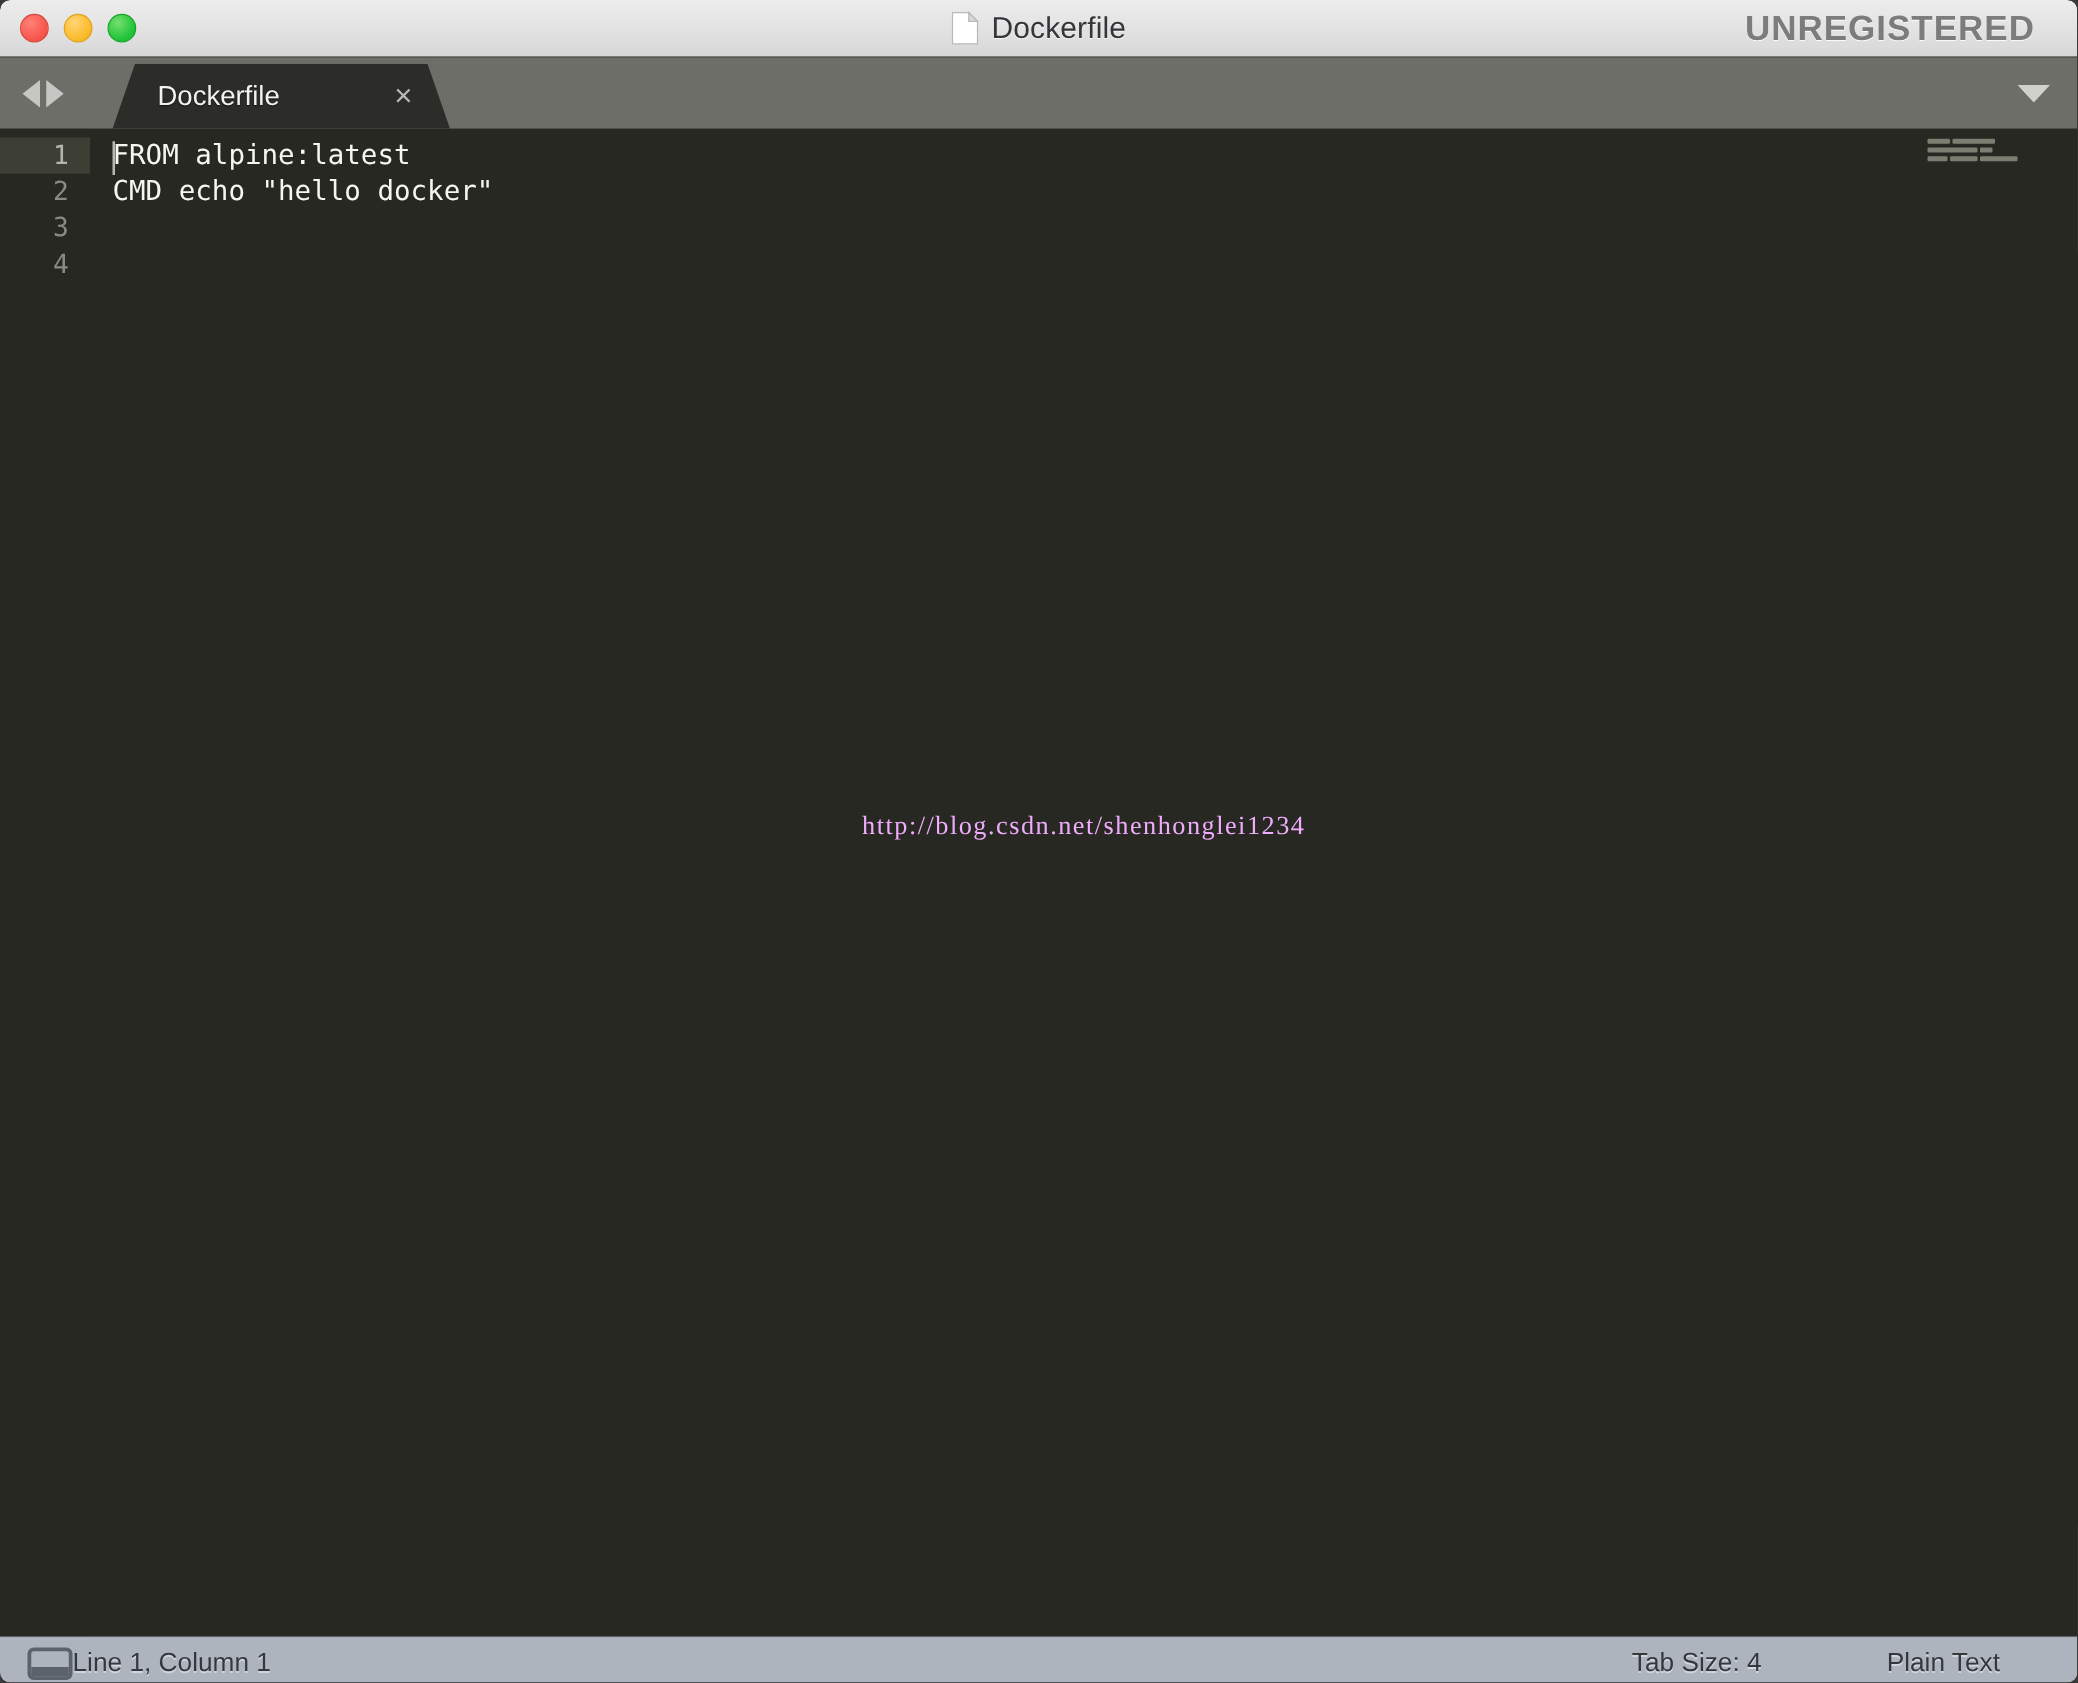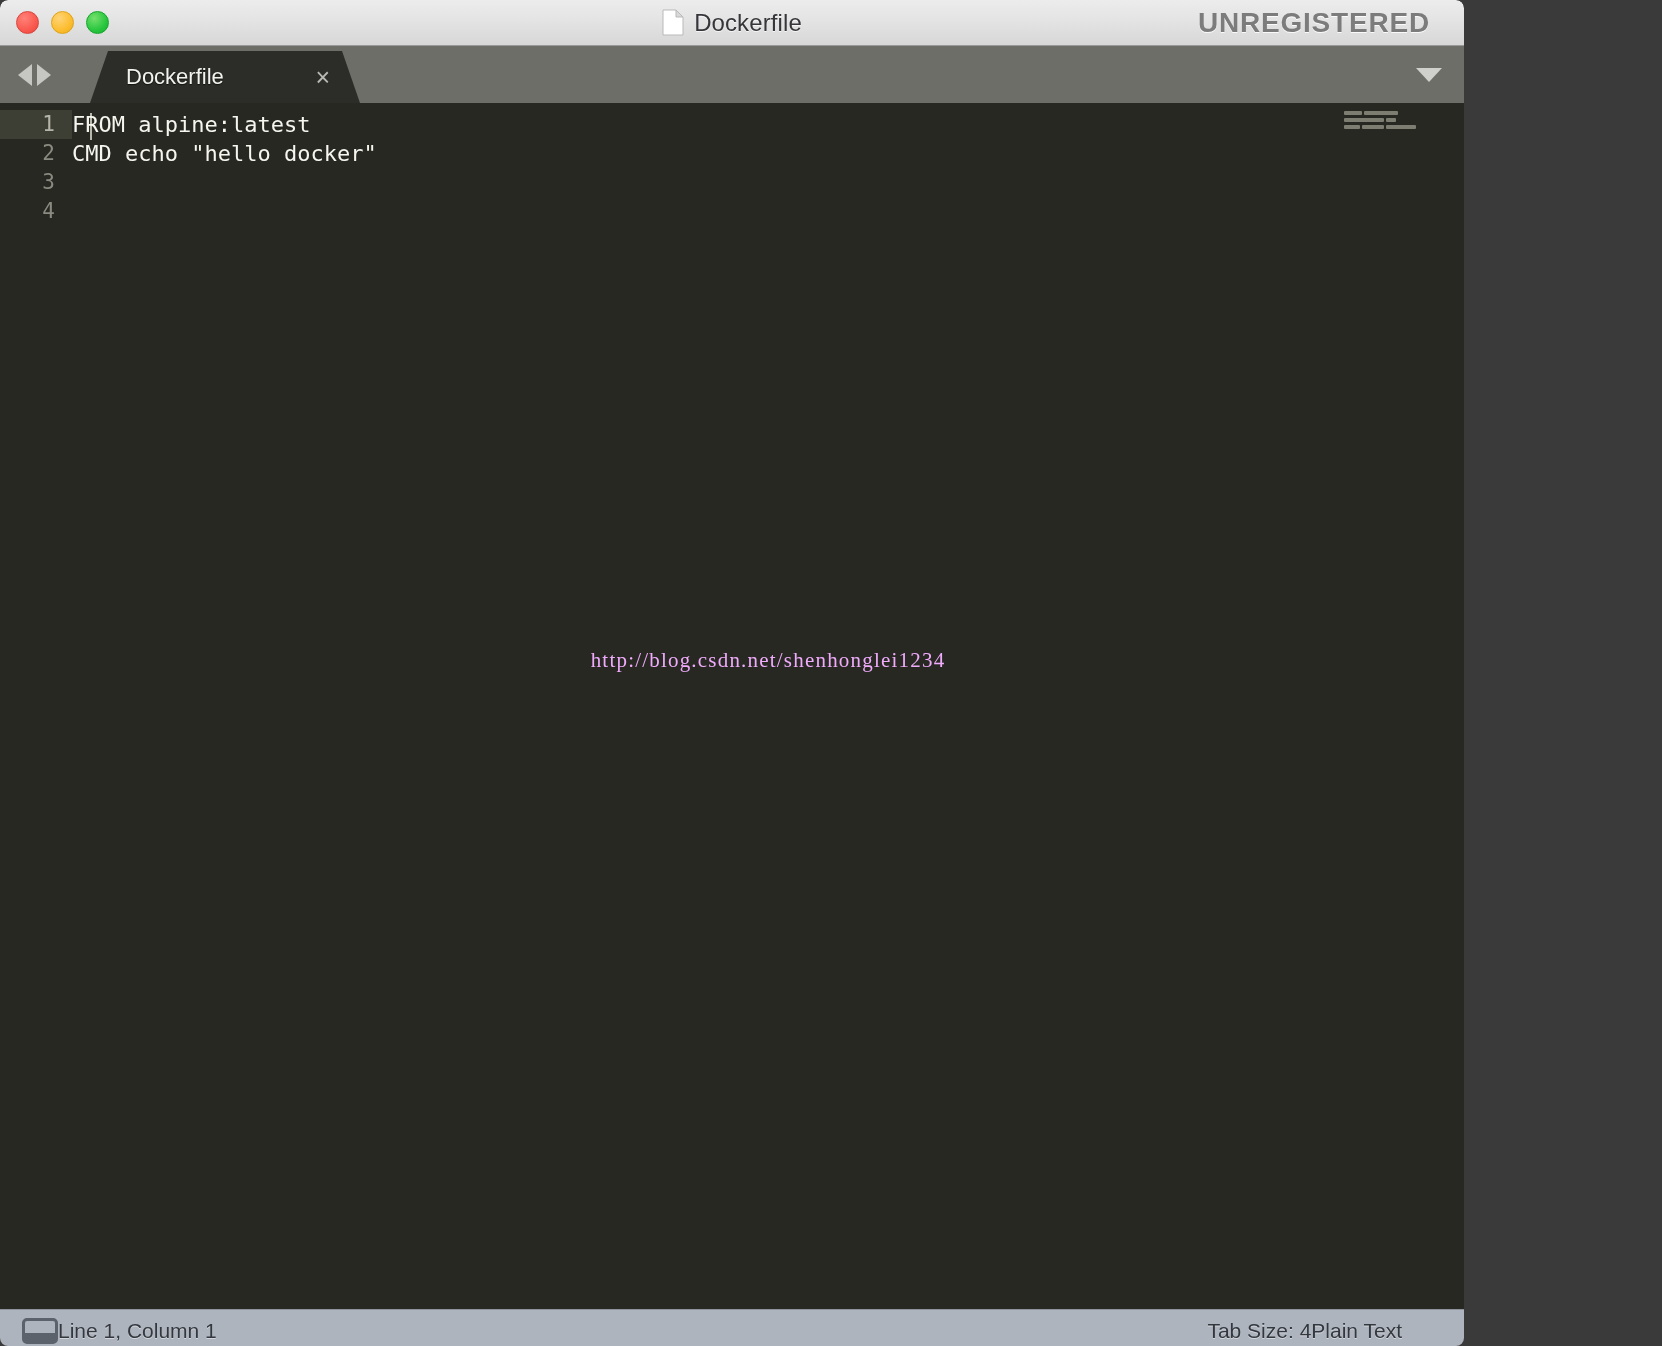--- a/index.html
+++ b/index.html
@@ -8,21 +8,21 @@
     padding: 0;
     background: #3a3a3a;
   }
   body {
     font-family: "Liberation Sans", sans-serif;
     -webkit-font-smoothing: antialiased;
   }
 
   .window {
     position: relative;
-    width: 1464px;
+    width: 1662px;
     height: 1346px;
     overflow: hidden;
     background: #272822;
     border-radius: 8px;
     box-sizing: border-box;
   }
 
   
   .titlebar {
     position: relative;
@@ -213,20 +213,21 @@
     position: relative;
     padding-top: 7px;
   }
   .code-line {
     height: 29px;
     line-height: 29px;
     font-family: "DejaVu Sans Mono", monospace;
     font-size: 22px;
     color: #f6f6ef;
     white-space: pre;
+    padding-left: 18px;
     position: relative;
   }
   .caret {
     position: absolute;
     left: 18px;
     top: 10px;
     width: 2px;
     height: 27px;
     background: #b8b8ac;
   }
@@ -290,20 +291,21 @@
   }
   .status-right {
     margin-left: auto;
     display: flex;
     align-items: center;
   }
   .status-tabsize {
     font-size: 21px;
     color: #33383f;
     text-shadow: 0 1px 0 rgba(255,255,255,0.45);
+    margin-right: 100px;
   }
   .status-syntax {
     font-size: 21px;
     color: #33383f;
     text-shadow: 0 1px 0 rgba(255,255,255,0.45);
     margin-right: 62px;
   }
 </style>
 </head>
 <body>

